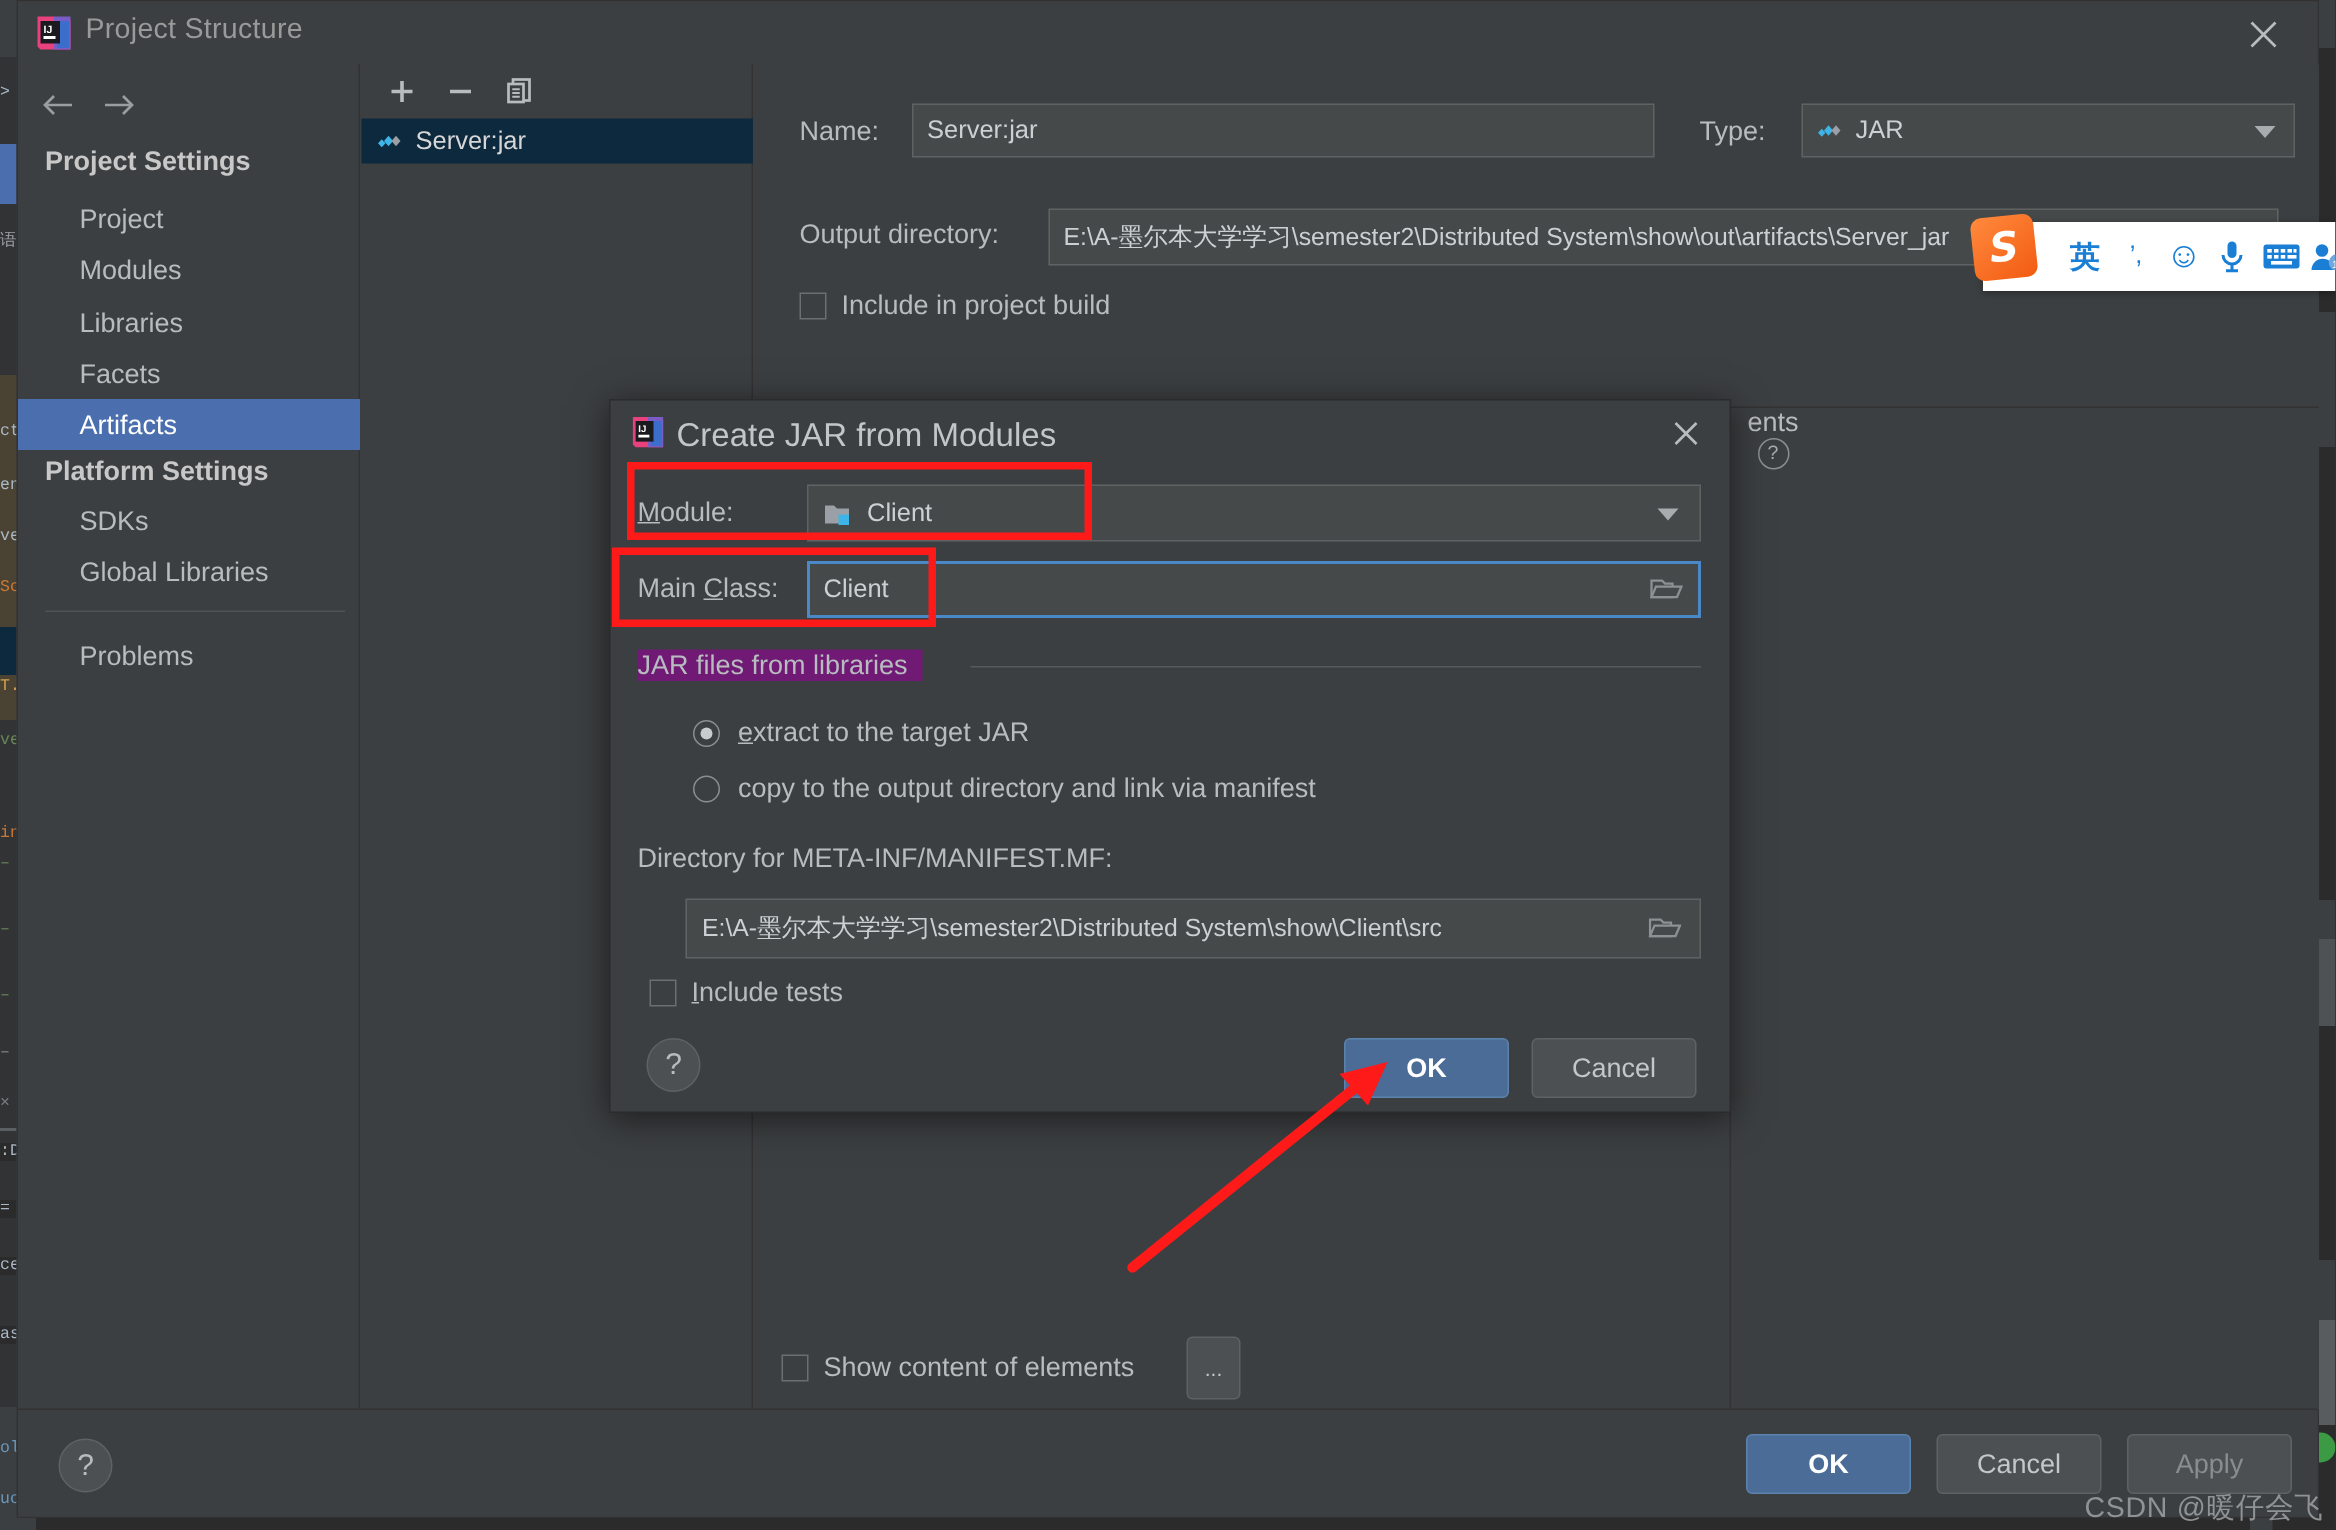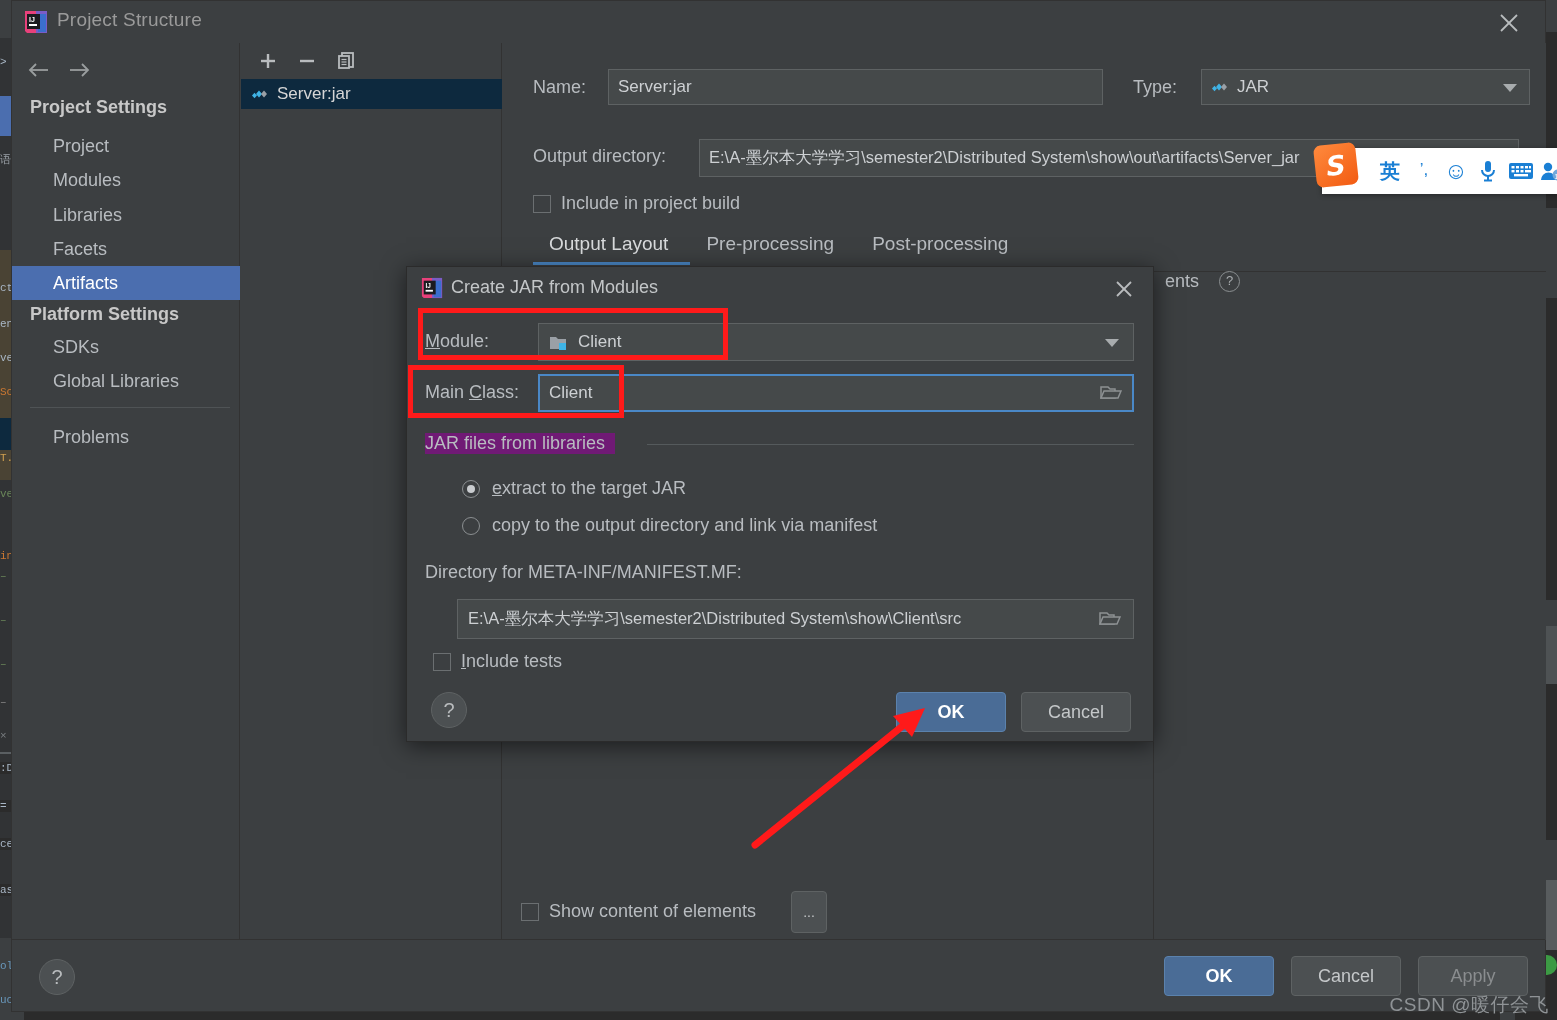--- a/index.html
+++ b/index.html
@@ -183,42 +183,42 @@
   .tab.active { color: #d8dadc; }
   .tab.active::after {
     content: ""; position: absolute; left: 0; right: 0; bottom: 0;
     height: 3px; background: #4a88c7;
   }
   .pane-sep {
     position: absolute; background: #323232;
   }
   .ghost-text {
     position: absolute; font-size: 18px; color: #b8bcc0;
-    display: flex; align-items: center; gap: 20px; cursor: default;
+    display: flex; align-items: center; gap: 0; cursor: default; flex-direction: column;
   }
   .q-circle {
     width: 19px; height: 19px; border-radius: 50%;
     border: 1px solid #8b8f91; color: #a9adb0;
     font-size: 13px; line-height: 17px; text-align: center;
     flex: none;
   }
 
   
   .modal {
     position: absolute; left: 406px; top: 266px;
     width: 748px; height: 476px;
     background: #3c3f41;
     border: 1px solid #2b2b2b;
     box-shadow: 0 4px 22px rgba(0,0,0,.55);
     box-sizing: border-box;
   }
   .modal-title-icon { position: absolute; left: 14px; top: 10px; width: 22px; height: 22px; }
   .modal-title {
     position: absolute; left: 44px; top: 10px;
-    font-size: 18px; color: #c3c6c8; cursor: default;
+    font-size: 22px; color: #c3c6c8; cursor: default;
   }
   .modal-close { position: absolute; right: 16px; top: 9px; width: 26px; height: 26px; cursor: default; }
   .m-label { position: absolute; font-size: 18px; color: #b8bcc0; cursor: default; }
   .m-label u { text-decoration: underline; }
   .m-combo {
     position: absolute; background: #45494a;
     border: 1px solid #5e6263; box-sizing: border-box;
     display: flex; align-items: center; padding: 0 10px;
     font-size: 17px; color: #cdd0d3;
   }
@@ -487,25 +487,20 @@
       <div class="fld-label" style="left:30px; top:103px;">Output directory:</div>
       <div class="txt-input" style="left:196px; top:96px; width:820px; height:38px; font-size:16.5px;">
         <span>E:\A-墨尔本大学学习\semester2\Distributed System\show\out\artifacts\Server_jar</span>
       </div>
 
       <div class="chk-row" style="left:30px; top:150px;">
         <span class="chk-box"></span>
         <span>Include in project build</span>
       </div>
 
-      <div class="tabs" style="left:30px; top:186px;">
-        <div class="tab active">Output Layout</div>
-        <div class="tab">Pre-processing</div>
-        <div class="tab">Post-processing</div>
-      </div>
 
       <div class="pane-sep" style="left:0; top:228px; width:1043px; height:1px;"></div>
 
       <div class="pane-sep" style="left:650px; top:229px; width:1px; height:668px;"></div>
 
       <div class="ghost-text" style="left:662px; top:228px;">
         <span>ents</span>
         <span class="q-circle">?</span>
       </div>
 

